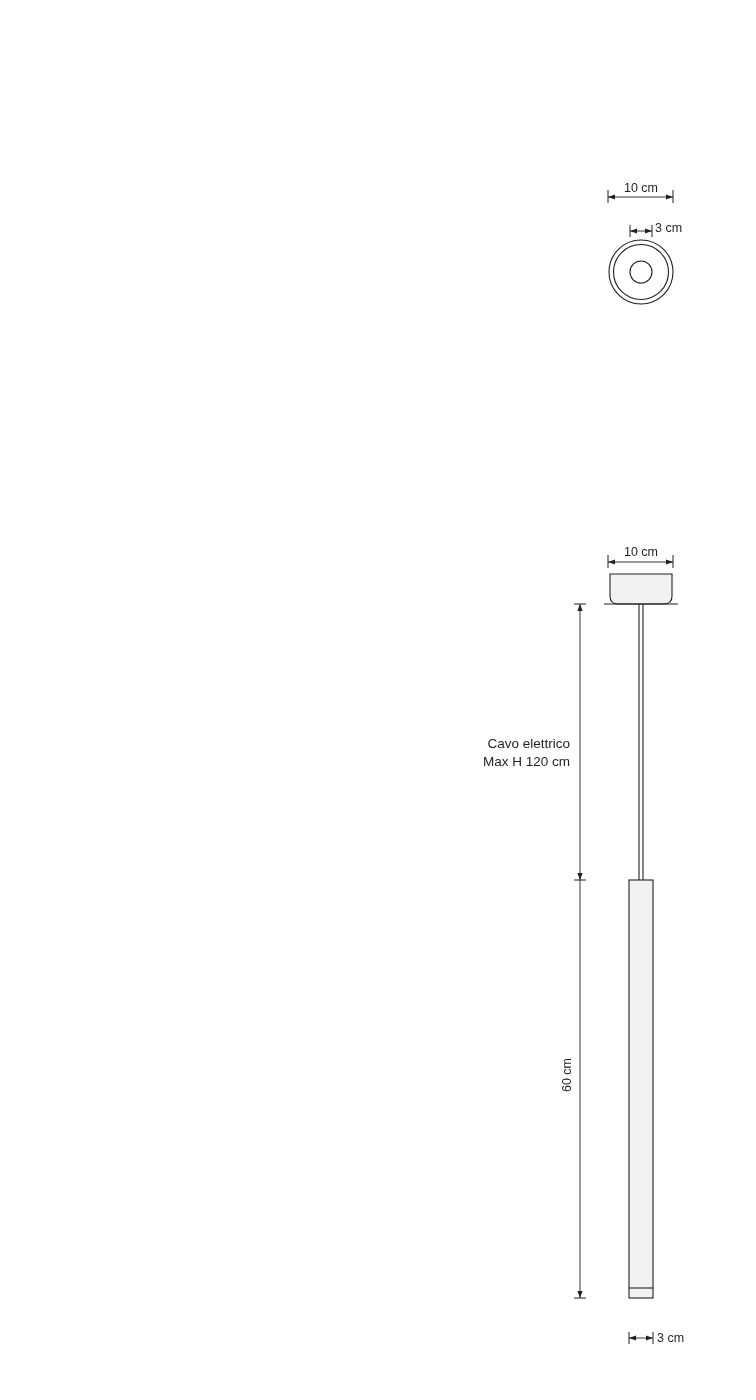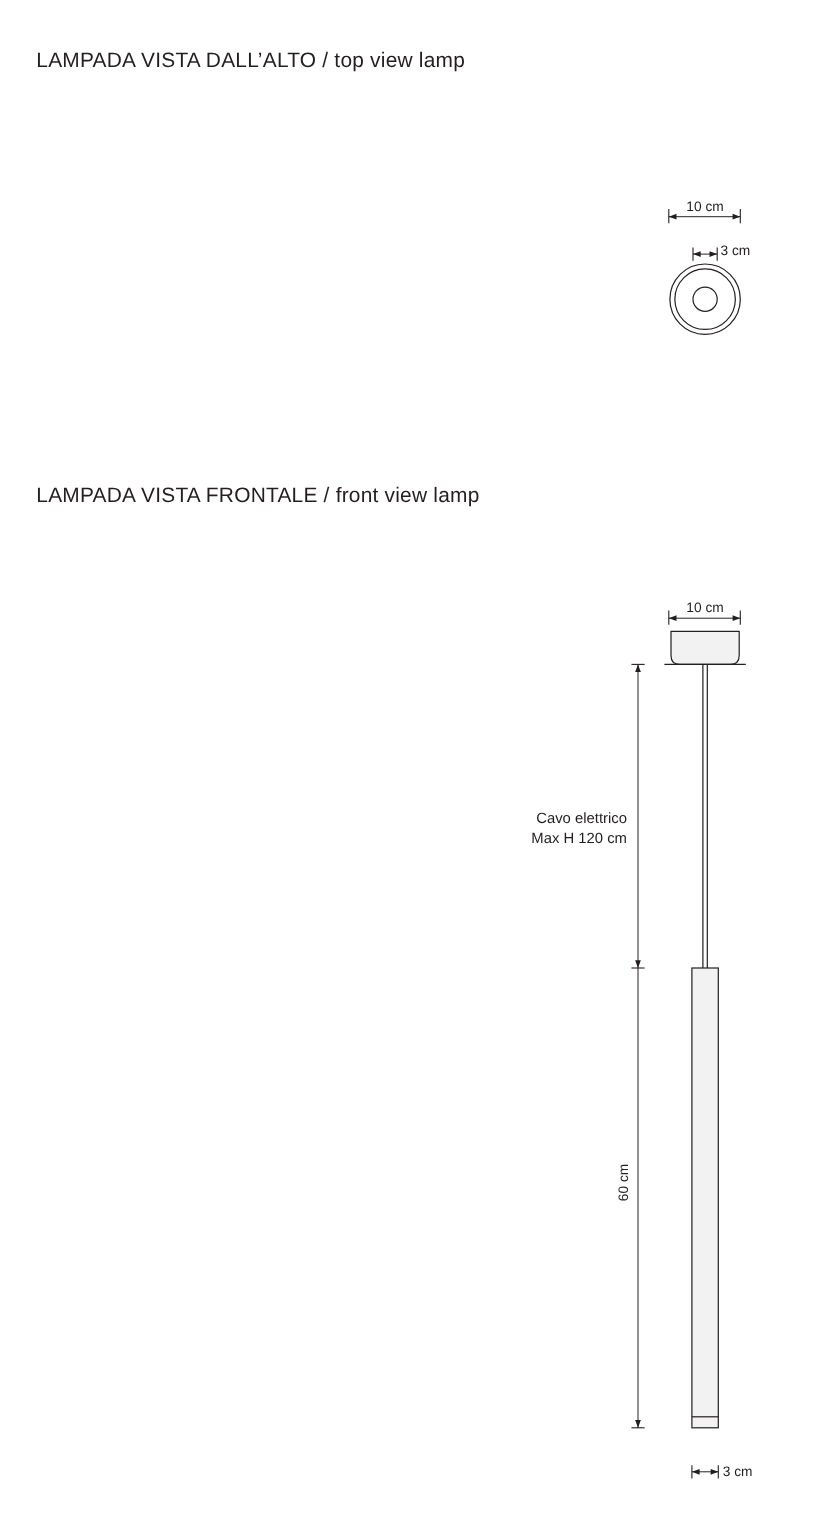--- a/index.html
+++ b/index.html
@@ -57,23 +57,21 @@
     font-family: "Liberation Sans", sans-serif;
     font-size: 12.5px;
     fill: #231f20;
   }
 </style>
 </head>
 <body>
 
 <div class="sheet">
 
-  <div class="title" id="title-top">LAMPADA VISTA DALL’ALTO / top view lamp</div>
 
-  <div class="title" id="title-front">LAMPADA VISTA FRONTALE / front view lamp</div>
 
   <svg class="drawing" viewBox="0 0 756 1400">
 
     <g>
 
       <g>
         <line class="ln dim" x1="608" y1="197" x2="673" y2="197"></line>
         <path d="M608,197 l7,-2.6 v5.2 z" fill="#231f20"></path>
         <path d="M673,197 l-7,-2.6 v5.2 z" fill="#231f20"></path>
         <line class="ln thin" x1="608" y1="190" x2="608" y2="203"></line>

